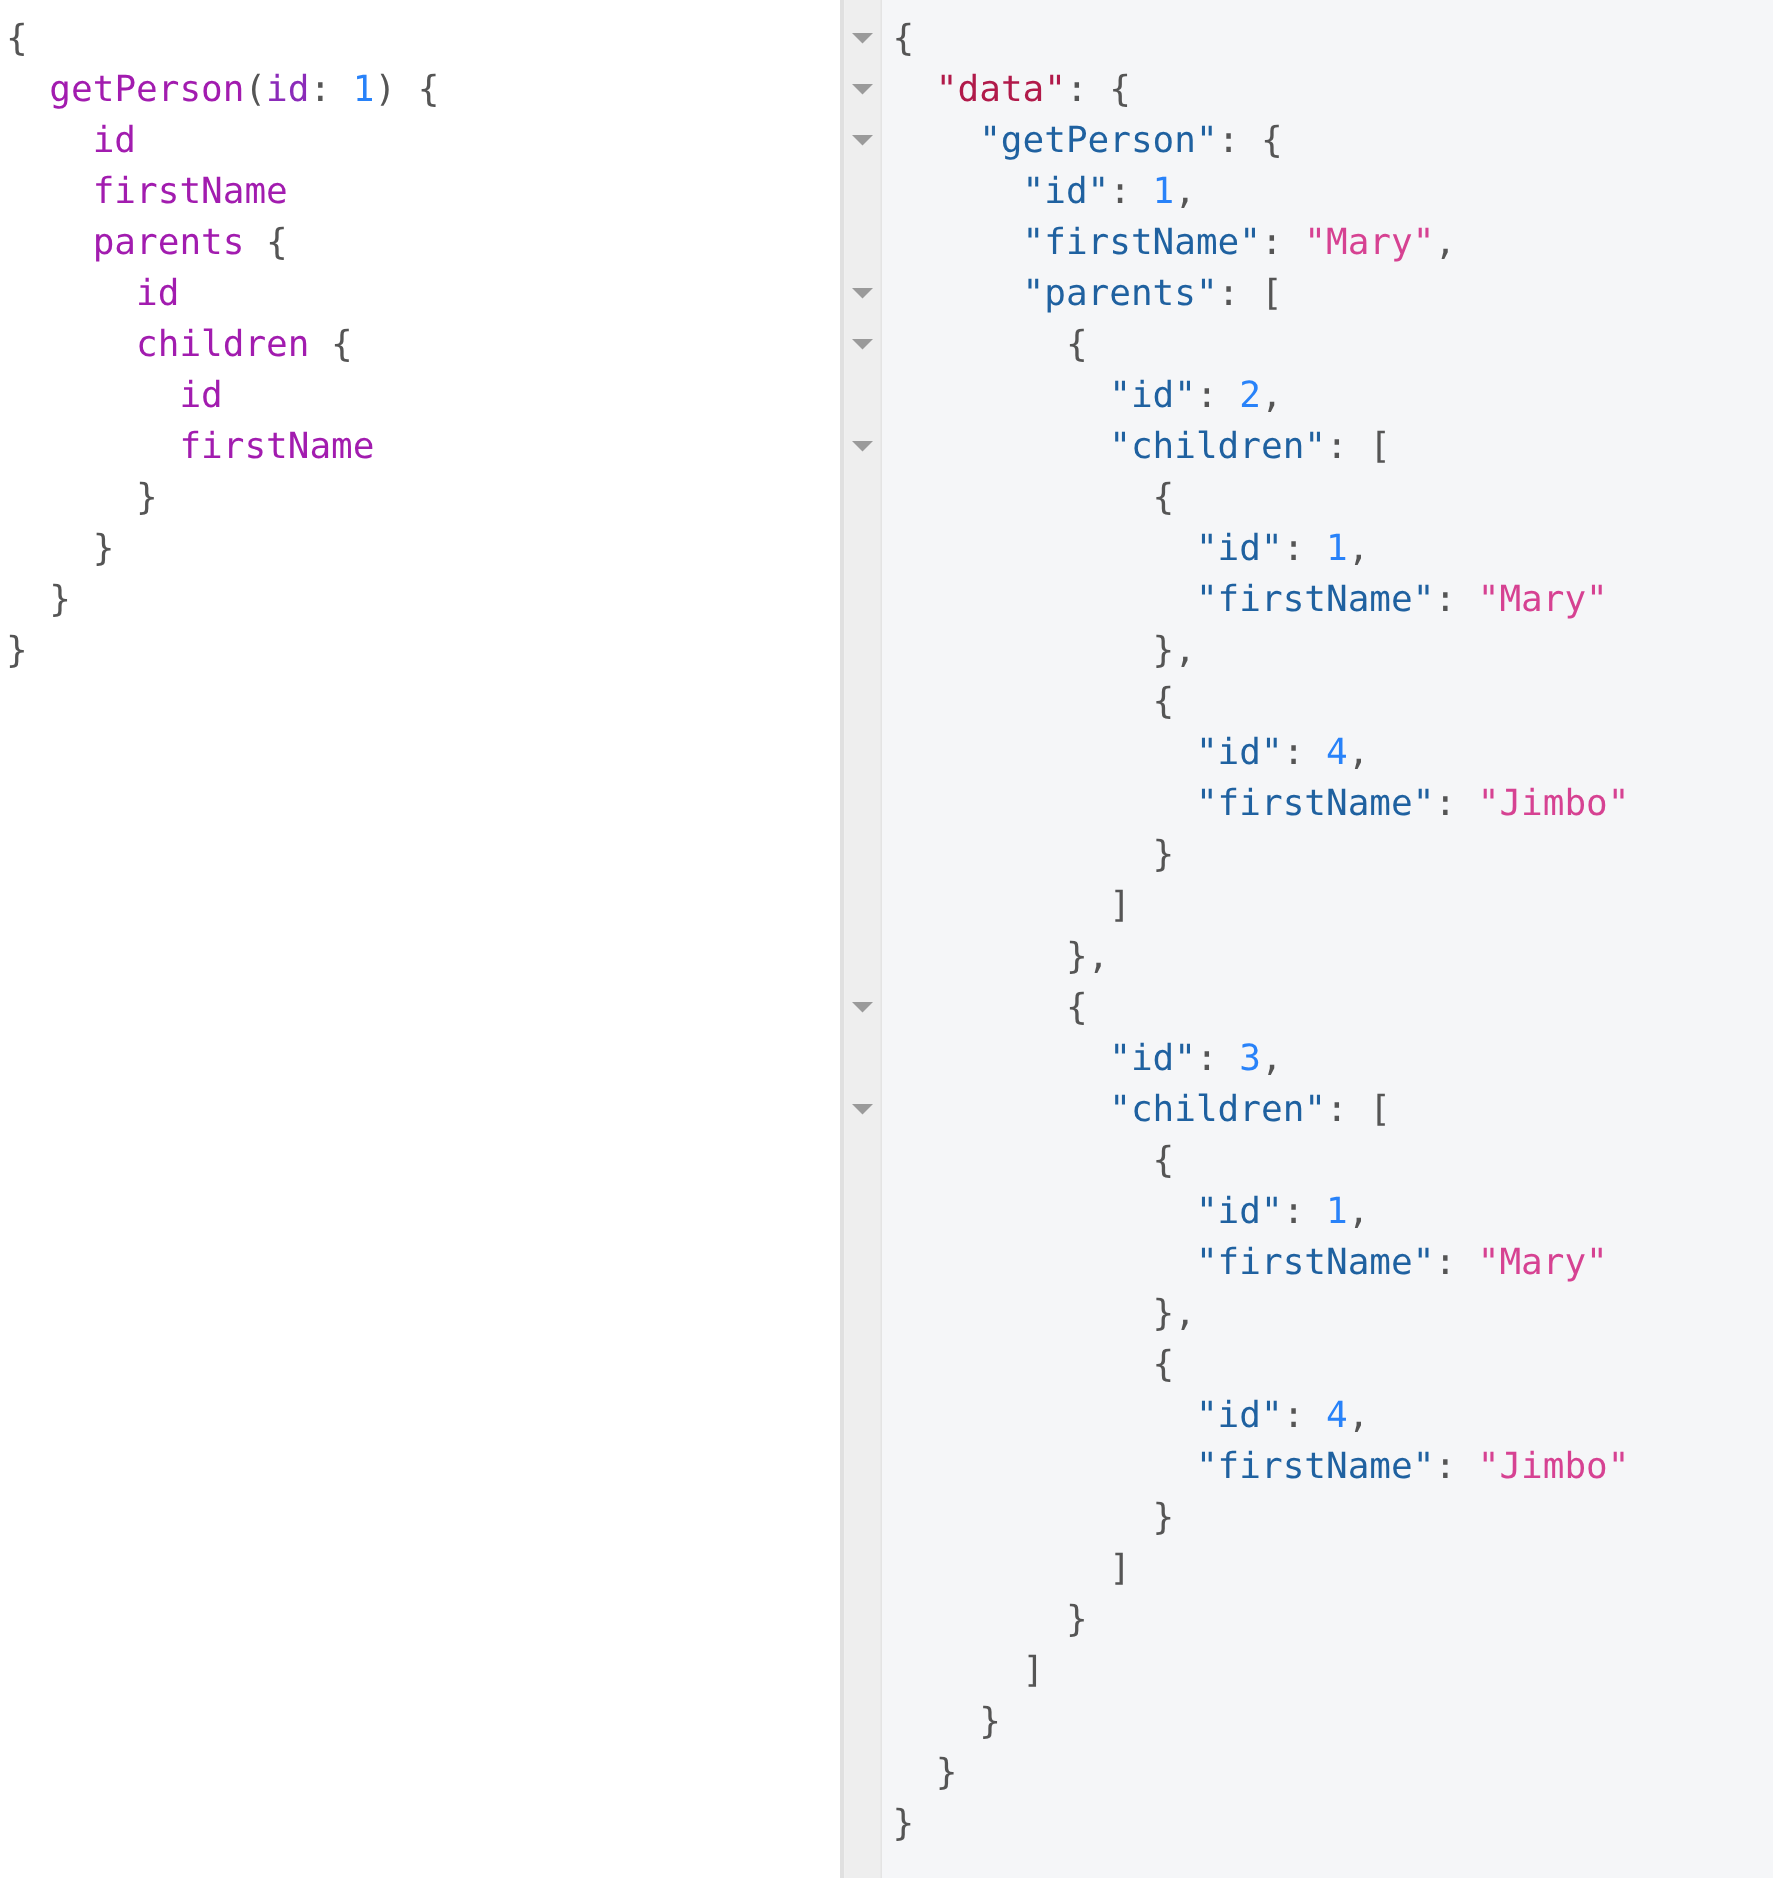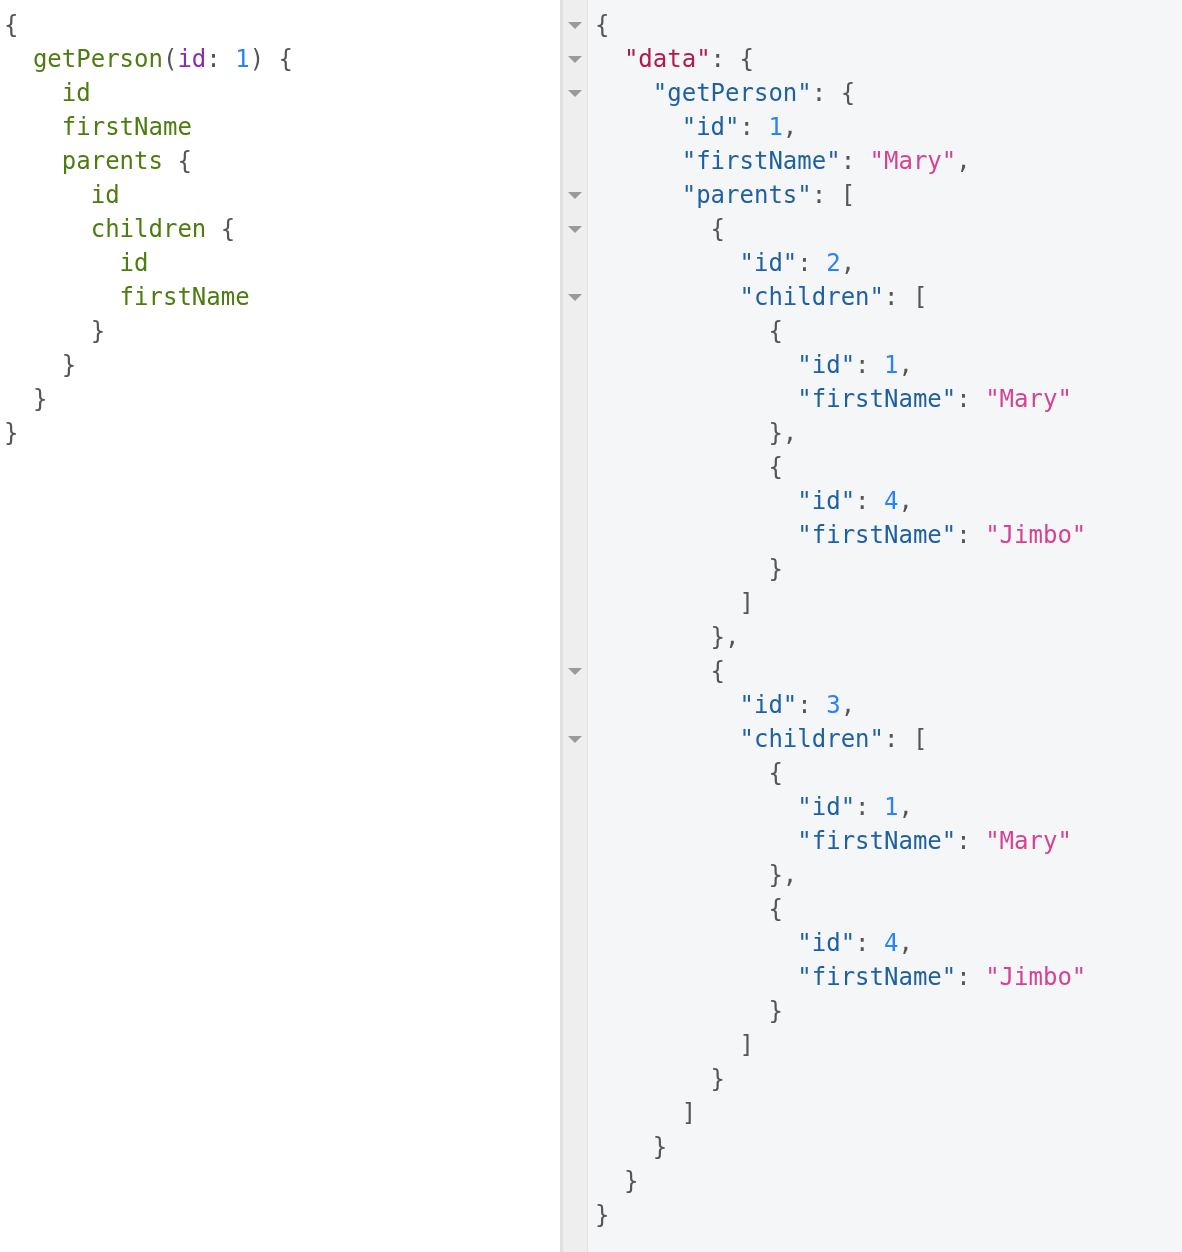--- a/index.html
+++ b/index.html
@@ -34,21 +34,21 @@
   }
   .query-pane .code { left: 4px; }
   .result-pane .code { left: 32px; }
   .line { height: 34px; white-space: pre; position: relative; }
   .fold {
     position: absolute; left: 5px; width: 0; height: 0;
     border-left: 7px solid transparent; border-right: 7px solid transparent;
     border-top: 7px solid #9a9a9a;
   }
   .punct { color: #555555; }
-  .field { color: #4d7c0f; }
+  .field { color: #a21caf; }
   .arg { color: #8b2bb9; }
   .num { color: #2882f9; }
   .key { color: #1f61a0; }
   .key-root { color: #b11a4a; }
   .str { color: #d64292; }
 </style>
 </head>
 <body>
 
 <div class="query-pane">

